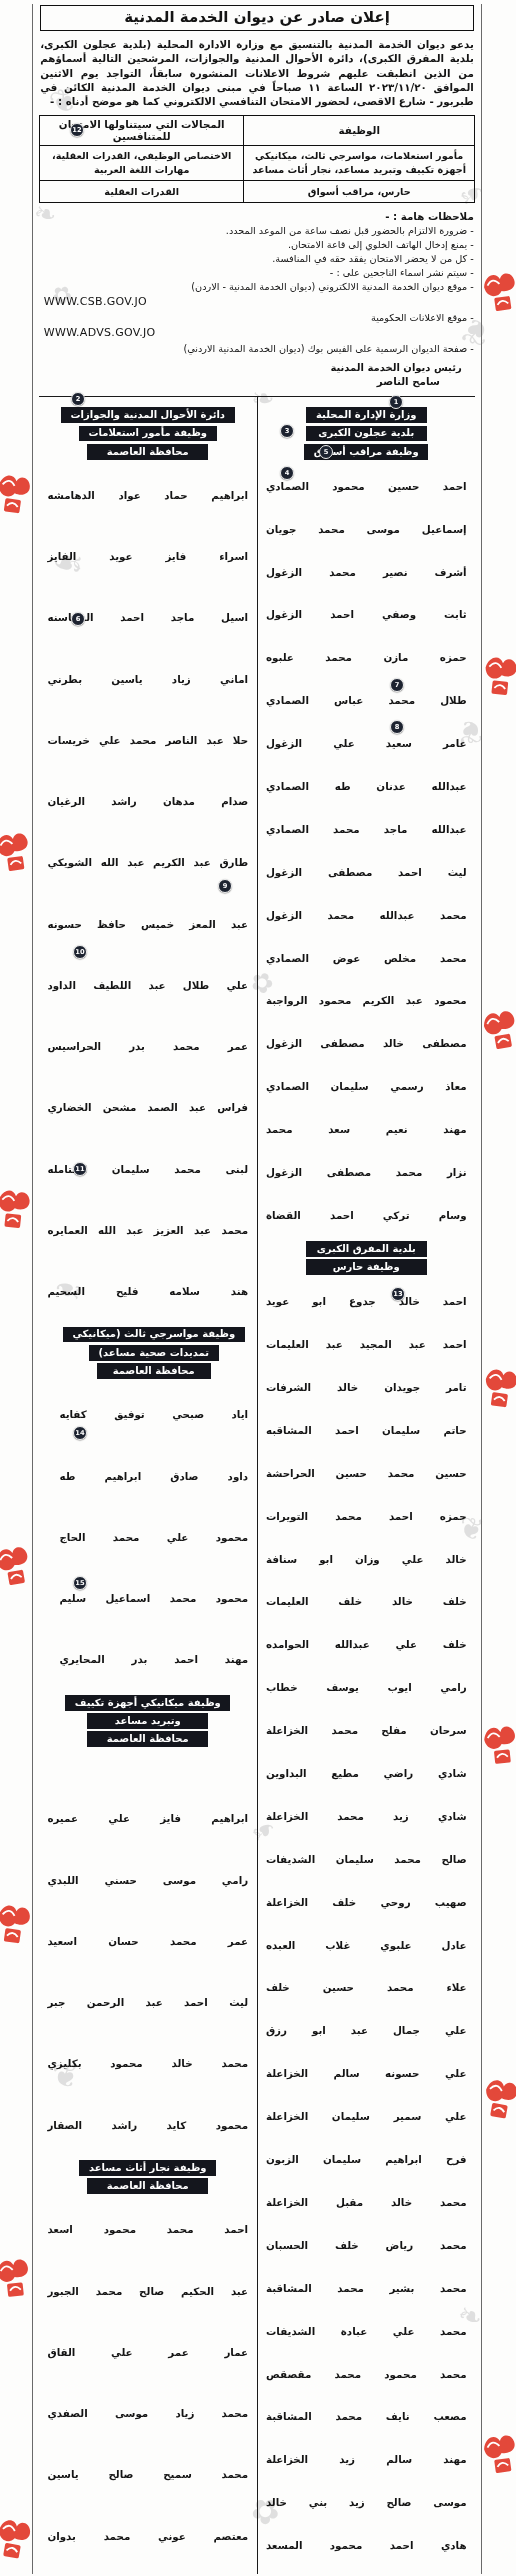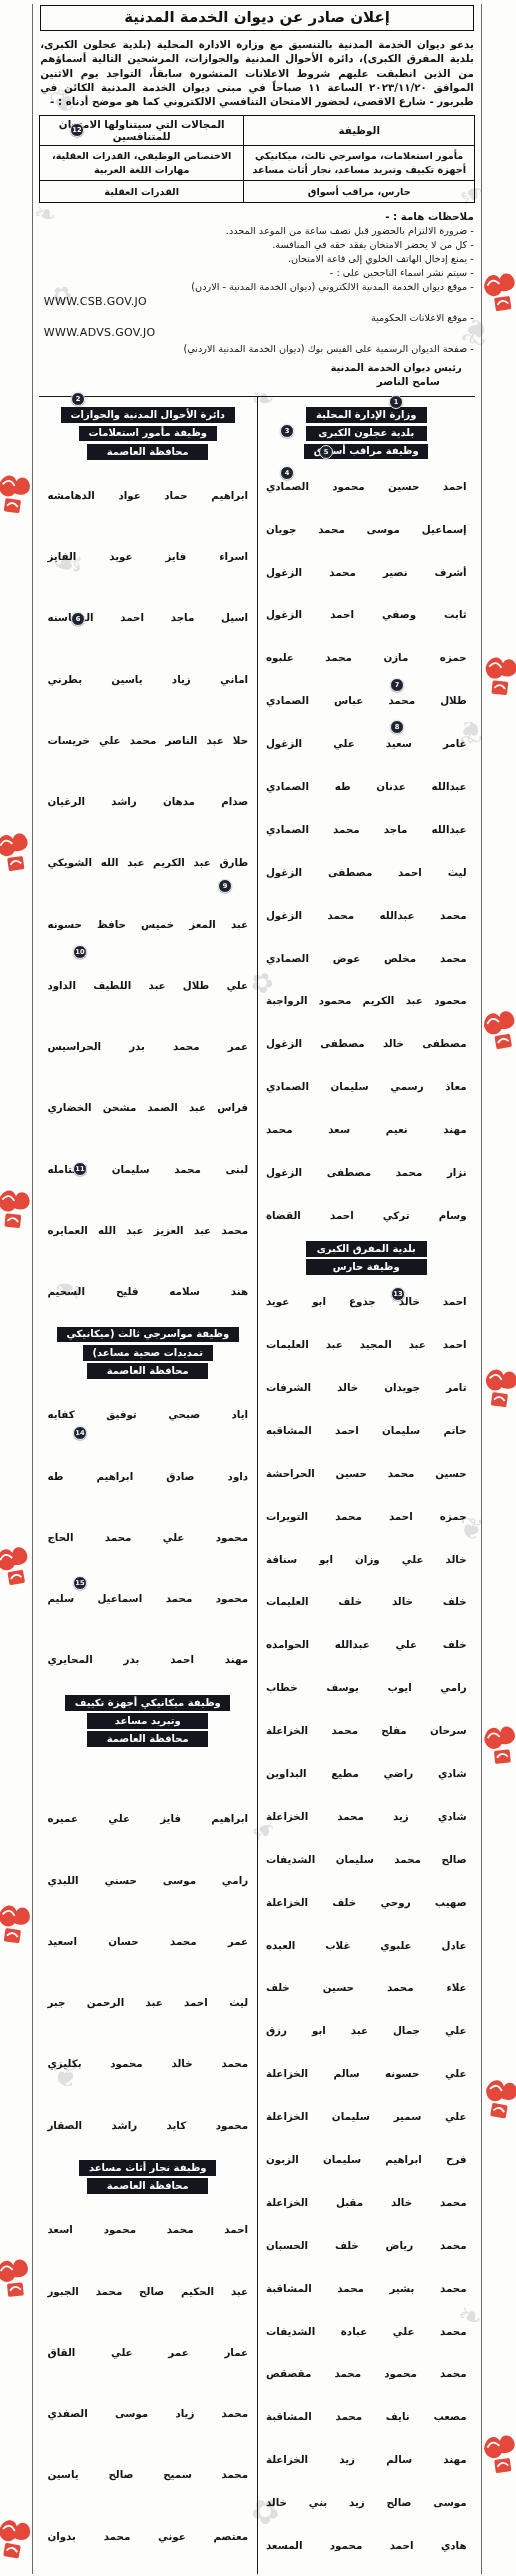--- a/index.html
+++ b/index.html
@@ -26,21 +26,21 @@
   .exam td{border:1.2px solid #0f0f0f;font-size:9.7px;font-weight:bold;padding:3.6px 7.3px;text-align:center;line-height:1.4;}
   .cell-job{width:53%;}
   .notes-title{font-size:10.3px;font-weight:bold;margin:1.2px 1.2px 1.8px;}
   .note-item{font-size:9.7px;font-weight:normal;line-height:1.45;text-align:right;margin:0 1.2px;}
   .note-url{display:block;direction:ltr;text-align:left;font-size:11px;letter-spacing:0.3px;padding:0 0 1.2px 3.6px;}
   .signature{margin:6px 0 2.4px;}
   .sig-title{font-size:10px;font-weight:bold;text-align:right;padding-left:0;padding-right:13.3px;}
   .sig-name{font-size:10.3px;font-weight:bold;text-align:right;padding-right:35px;margin-top:1.8px;}
   .columns{flex:1;display:flex;border-top:1.2px solid #1a1a1a;margin-top:6px;min-height:0;}
   .col{flex:1;display:flex;flex-direction:column;padding:6px 4.8px 7.3px;min-width:0;}
-  .col-right{border-left:0.9px solid #1a1a1a;justify-content:flex-end;}
+  .col-right{border-left:0.9px solid #1a1a1a;}
   .section{display:flex;flex-direction:column;min-height:0;}
   .sec-header{display:flex;flex-direction:column;align-items:center;gap:2.4px;margin:4.8px 0 4.8px;}
   .bar{
     background:#14161d;color:#ffffff;font-weight:bold;font-size:10px;
     padding:1.8px 9.7px 3px;text-align:center;min-width:58%;box-sizing:border-box;
   }
   .name-list{flex:1;display:flex;flex-direction:column;min-height:0;}
   .name-row{
     flex:1;display:flex;align-items:center;justify-content:space-between;
     font-size:10.3px;font-weight:bold;padding:0 3.6px;min-height:14.5px;
@@ -81,22 +81,22 @@
             <td class="cell-job">حارس، مراقب أسواق</td>
             <td>القدرات العقلية</td>
           </tr>
         </tbody>
     </table>
 
     <div class="notes">
       <div class="notes-title">ملاحظات هامة : -</div>
       <div>
           <div class="note-item">- ضرورة الالتزام بالحضور قبل نصف ساعة من الموعد المحدد.</div>
+          <div class="note-item">- يمنع إدخال الهاتف الخلوي إلى قاعة الامتحان.</div>
           <div class="note-item">- كل من لا يحضر الامتحان يفقد حقه في المنافسة.</div>
-          <div class="note-item">- يمنع إدخال الهاتف الخلوي إلى قاعة الامتحان.</div>
           <div class="note-item">- سيتم نشر اسماء الناجحين على : -</div>
           <div class="note-item"><span>- موقع ديوان الخدمة المدنية الالكتروني (ديوان الخدمة المدنية - الاردن)</span><span class="note-url">WWW.CSB.GOV.JO</span></div>
           <div class="note-item"><span>- موقع الاعلانات الحكومية</span><span class="note-url">WWW.ADVS.GOV.JO</span></div>
           <div class="note-item"><span>- صفحة الديوان الرسمية على الفيس بوك (ديوان الخدمة المدنية الاردني)</span></div>
         </div>
     </div>
 
     <div class="signature">
       <div class="sig-title">رئيس ديوان الخدمة المدنية</div>
       <div class="sig-name">سامح الناصر</div>
@@ -512,21 +512,21 @@
                 <span class="w">العمايره</span>
               </div>
               <div class="name-row">
                 <span class="w">هند</span>
                 <span class="w">سلامه</span>
                 <span class="w">فليح</span>
                 <span class="w">السحيم</span>
               </div>
             </div>
           </div>
-          <div class="section" style="flex: 5 1 auto;">
+          <div class="section" style="flex: 5 1 auto; margin-left: 12px;">
             <div class="sec-header">
               <div class="bar">وظيفة مواسرجي ثالث (ميكانيكي</div>
               <div class="bar">تمديدات صحية مساعد)</div>
               <div class="bar">محافظة العاصمة</div>
             </div>
             <div class="name-list">
               <div class="name-row">
                 <span class="w">اياد</span>
                 <span class="w">صبحي</span>
                 <span class="w">توفيق</span>

